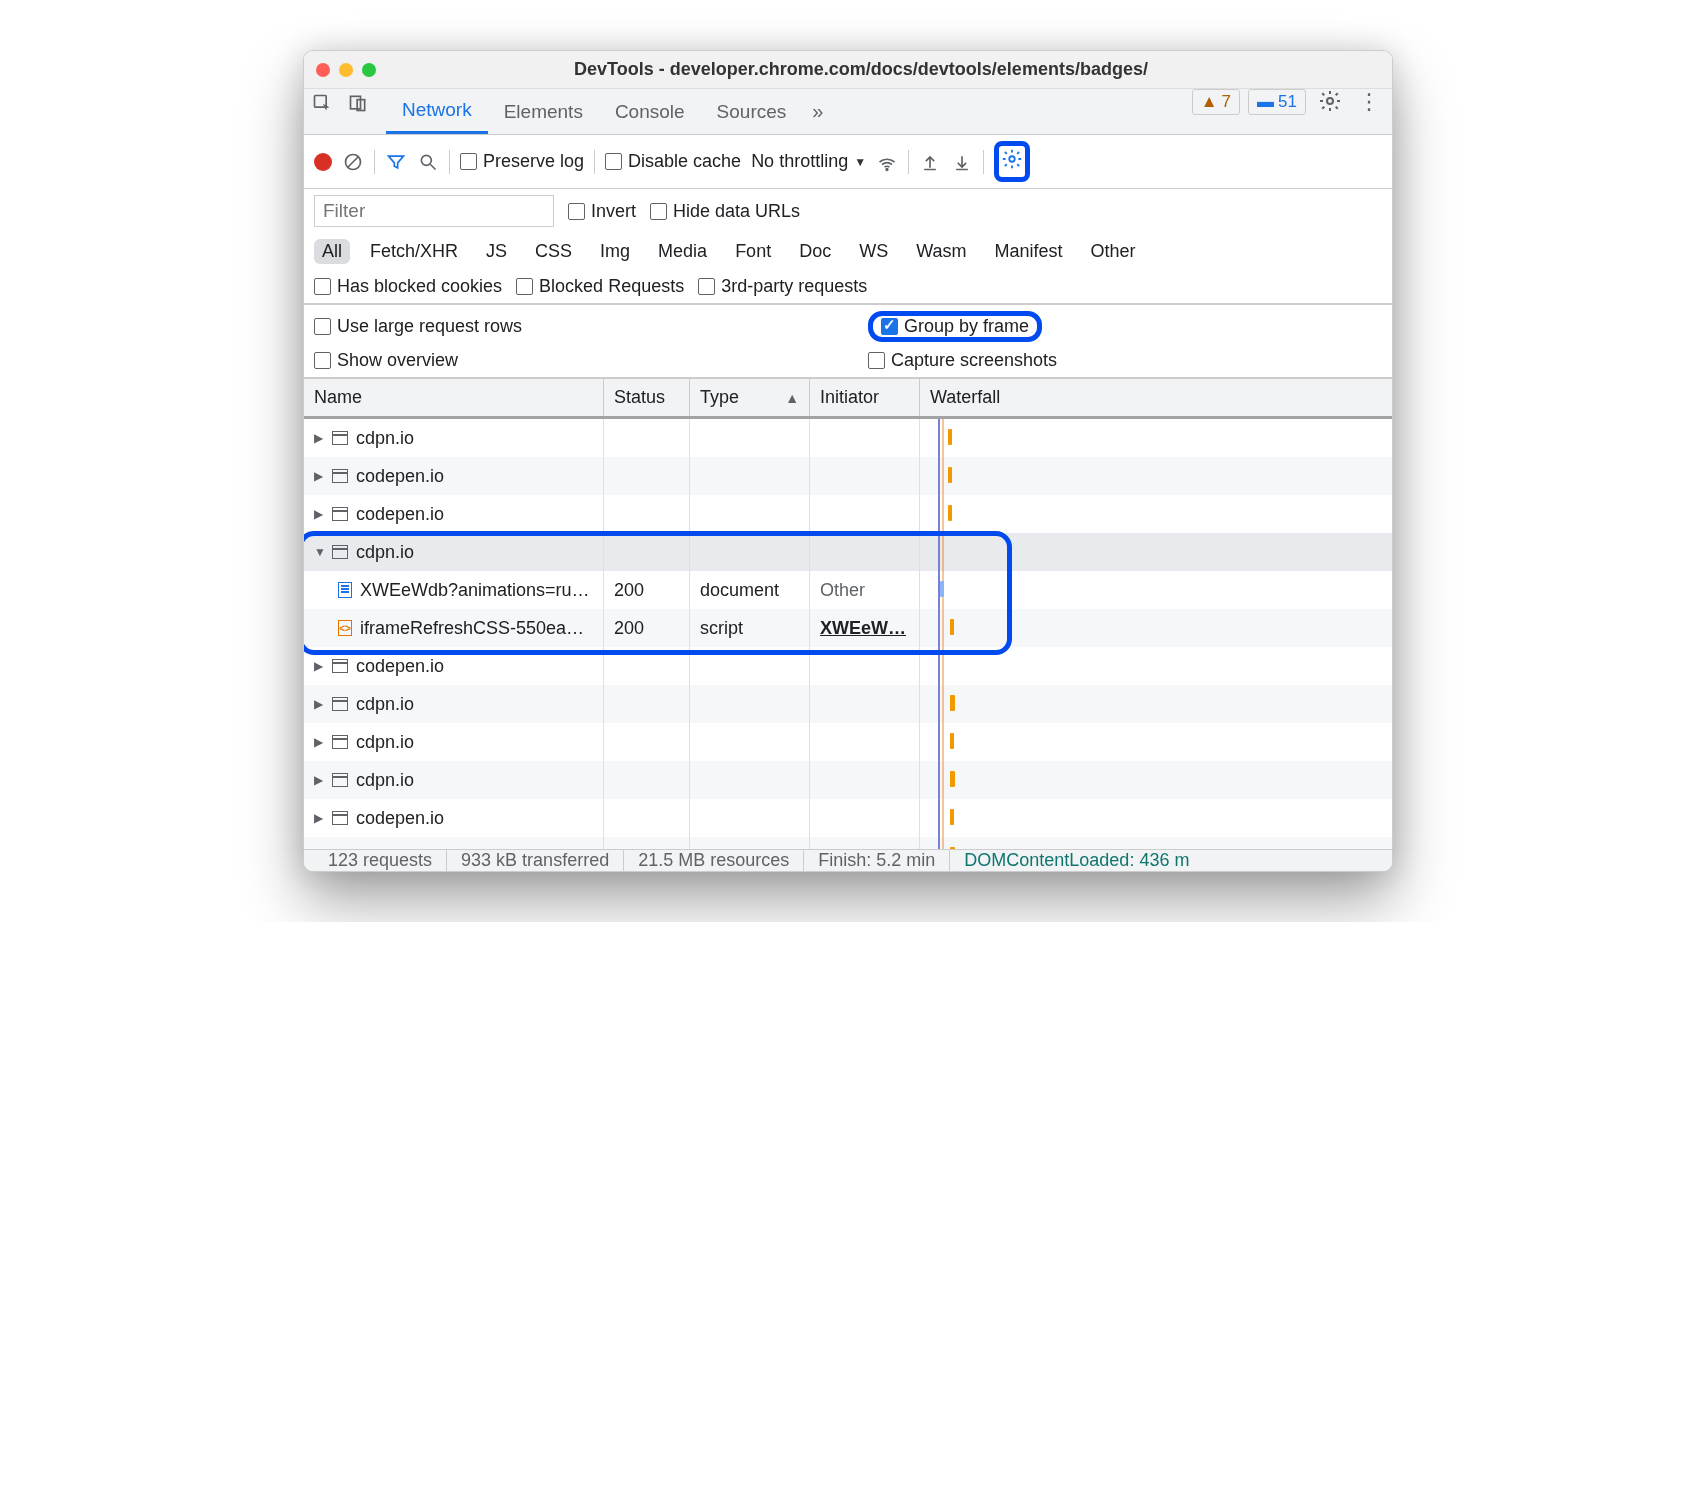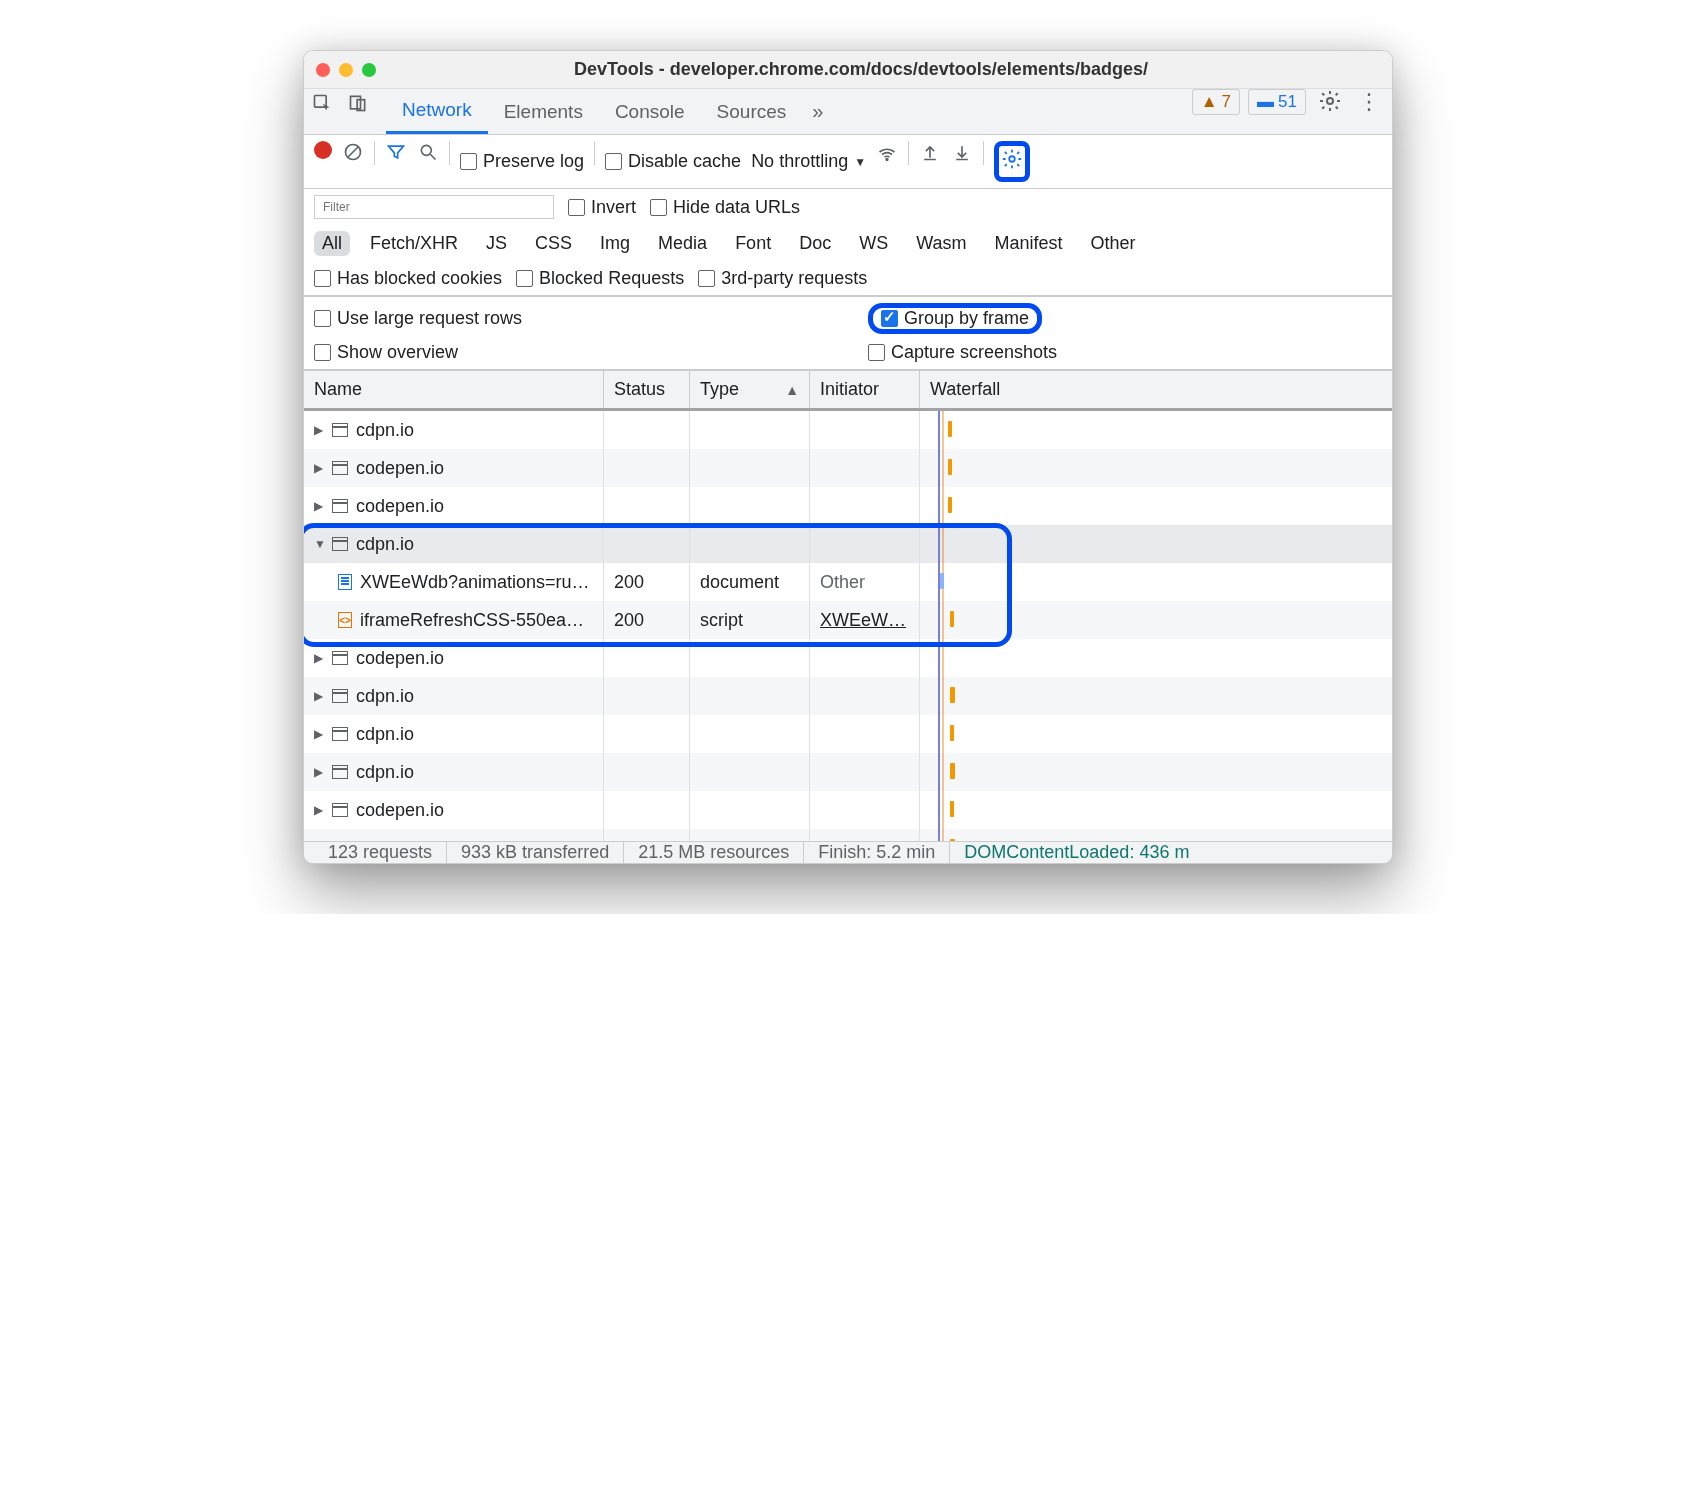--- a/index.html
+++ b/index.html
@@ -24,37 +24,37 @@
 .tab { padding: 0 16px; height: 100%; display: flex; align-items: center; color: #5f6368; font-size: 19px; cursor: pointer; }
 .tab.active { color: #1a73e8; border-bottom: 3px solid #1a73e8; font-weight: 500; }
 .more-tabs { padding: 0 10px; color: #5f6368; font-size: 20px; }
 .badge { display: flex; align-items: center; gap: 4px; border: 1px solid #ccc; border-radius: 3px; padding: 2px 8px; margin: 0 4px; font-size: 17px; }
 .badge.warn { color: #b06000; }
 .badge.info { color: #1a73e8; }
 .gear { width: 24px; height: 24px; color: #5f6368; margin: 0 8px; }
 .kebab { color: #5f6368; font-size: 22px; padding: 0 8px; }
 
 
-.toolbar { display: flex; padding: 6px 10px; border-bottom: 1px solid #ccc; gap: 10px; background: #fff; }
+.toolbar { display: flex; align-items: center; padding: 6px 10px; border-bottom: 1px solid #ccc; gap: 10px; background: #fff; }
 .record-btn { width: 18px; height: 18px; border-radius: 50%; background: #d93025; }
 .toolbar .ico { color: #5f6368; width: 22px; height: 22px; display: flex; align-items: center; justify-content: center; }
 .toolbar .ico svg { width: 20px; height: 20px; }
 .toolbar .sep { width: 1px; height: 24px; background: #ccc; }
 .filter-ico { color: #1a73e8 !important; }
 .chk-label { display: flex; align-items: center; gap: 6px; color: #202124; font-size: 18px; white-space: nowrap; }
 .chk { width: 17px; height: 17px; border: 1.5px solid #5f6368; border-radius: 2px; background: #fff; flex-shrink: 0; }
 .chk.checked { background: #1a73e8; border-color: #1a73e8; position: relative; }
 .chk.checked::after { content: "✓"; color: #fff; position: absolute; top: -3px; left: 1px; font-size: 15px; font-weight: bold; }
 .throttling { display: flex; align-items: center; gap: 6px; color: #202124; }
 .throttling .caret { font-size: 12px; color: #333; }
 .settings-ico.highlighted { border: 5px solid #004aef; border-radius: 8px; padding: 2px; color: #1a73e8; }
 
 
 .filter-row { display: flex; align-items: center; padding: 6px 10px; gap: 14px; background: #fff; flex-wrap: wrap; }
-.filter-input { border: 1px solid #ccc; padding: 4px 8px; width: 240px; font-size: 12px; color: #0f766e; background: #fff; }
+.filter-input { border: 1px solid #ccc; padding: 4px 8px; width: 240px; font-size: 19px; color: #0f766e; background: #fff; }
 .type-filters { display: flex; align-items: center; gap: 12px; padding: 6px 10px; flex-wrap: wrap; }
 .type-btn { padding: 2px 8px; color: #202124; font-size: 18px; cursor: pointer; }
 .type-btn.active { background: #dadce0; border-radius: 6px; }
 
 
 .settings-panel { display: grid; grid-template-columns: 1fr 1fr; padding: 6px 10px; gap: 8px 40px; border-top: 1px solid #ccc; border-bottom: 1px solid #ccc; background: #fff; }
 .highlight-box { border: 5px solid #004aef; border-radius: 14px; padding: 0 8px; display: inline-flex; }
 
 
 .net-table { border-top: 1px solid #ccc; }
@@ -72,21 +72,21 @@
 .row:nth-child(even) { background: #f5f7f8; }
 .row.expanded { background: #e8eaed; }
 .cell { padding: 0 10px; border-right: 1px solid #e0e0e0; height: 100%; display: flex; align-items: center; overflow: hidden; white-space: nowrap; text-overflow: ellipsis; }
 .cell.col-waterfall { border-right: none; position: relative; }
 .twisty { width: 12px; display: inline-block; color: #5f6368; font-size: 12px; margin-right: 6px; }
 .frame-ico { width: 16px; height: 14px; border: 1.5px solid #5f6368; margin-right: 8px; flex-shrink: 0; position: relative; }
 .frame-ico::before { content: ""; position: absolute; top: 2px; left: 0; right: 0; height: 1.5px; background: #5f6368; }
 .doc-ico { width: 14px; height: 16px; border: 1.5px solid #1a73e8; margin-right: 8px; flex-shrink: 0; margin-left: 24px; position: relative; }
 .doc-ico::before { content: ""; position: absolute; top: 2px; left: 2px; right: 2px; height: 1.5px; background: #1a73e8; box-shadow: 0 3px 0 #1a73e8, 0 6px 0 #1a73e8; }
 .script-ico { width: 14px; height: 16px; border: 1.5px solid #e37400; margin-right: 8px; flex-shrink: 0; margin-left: 24px; display: flex; align-items: center; justify-content: center; color: #e37400; font-size: 10px; font-weight: bold; }
-.link-text { text-decoration: underline; color: #202124; }
+.link-text { text-decoration: underline; color: #202124; font-weight: bold; }
 .dim { color: #5f6368; }
 
 .wf-line { position: absolute; top: 0; bottom: 0; left: 18px; width: 2px; background: #7b80d6; }
 .wf-line2 { position: absolute; top: 0; bottom: 0; left: 22px; width: 2px; background: #e37400; opacity: .4; }
 .wf-bar { position: absolute; top: 10px; height: 16px; background: #f29900; border-radius: 1px; }
 
 .highlight-overlay { position: absolute; border: 5px solid #004aef; border-radius: 16px; pointer-events: none; }
 
 
 .statusbar { display: flex; align-items: center; border-top: 1px solid #ccc; padding: 0 10px; background: #f1f3f4; gap: 0; font-size: 18px; color: #5f6368; }

